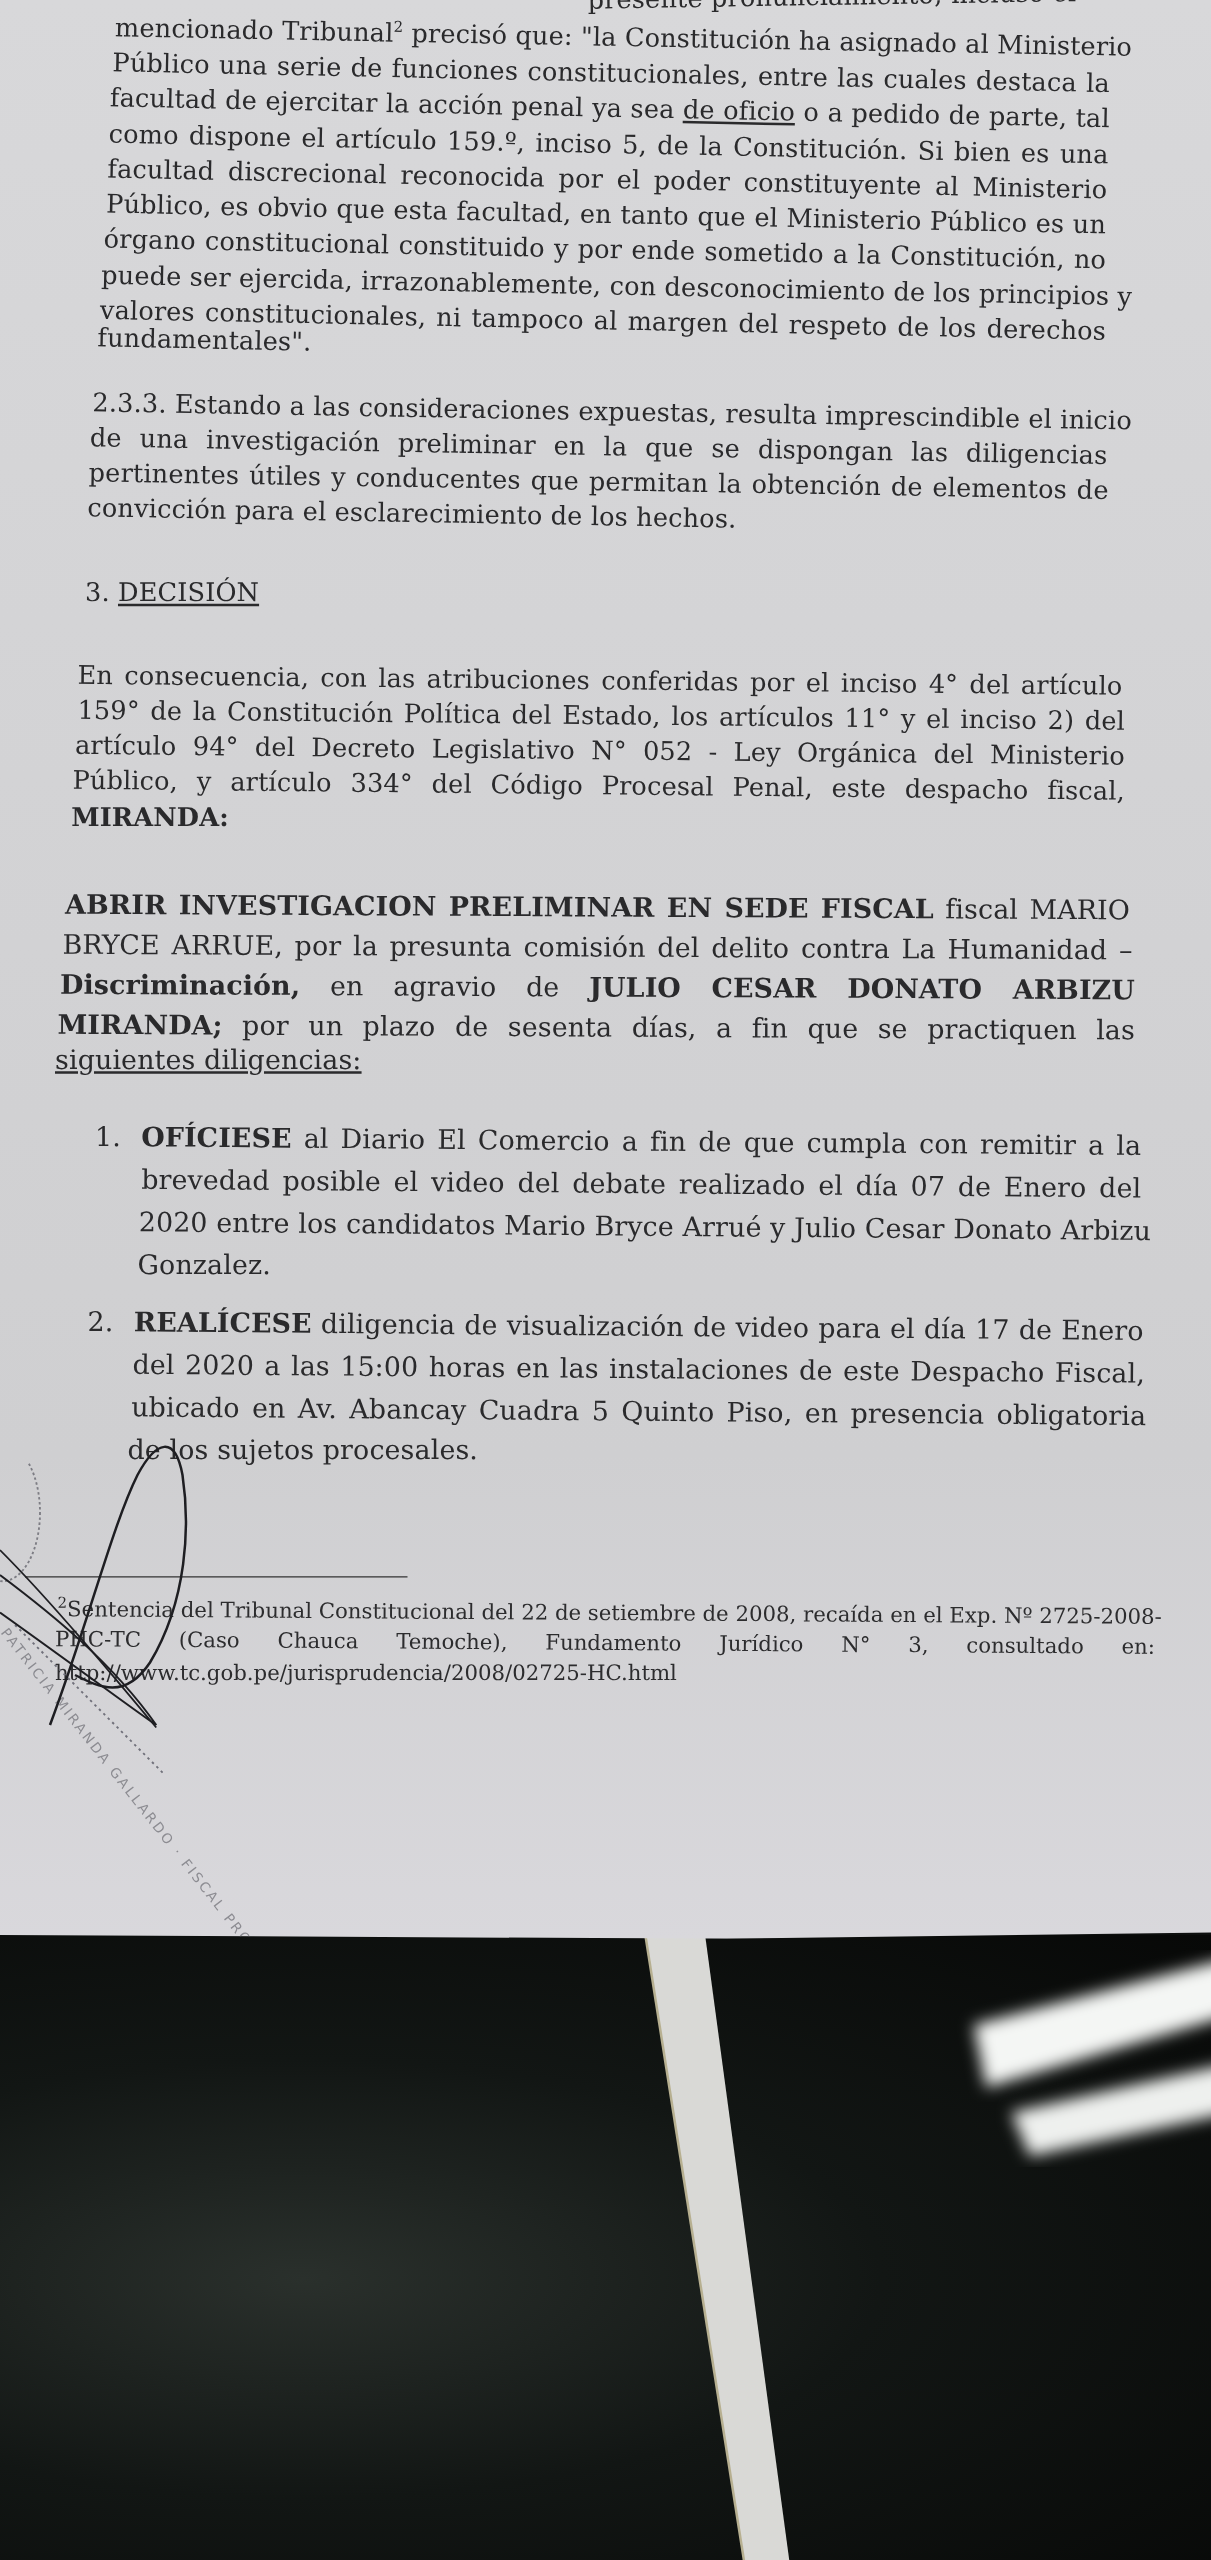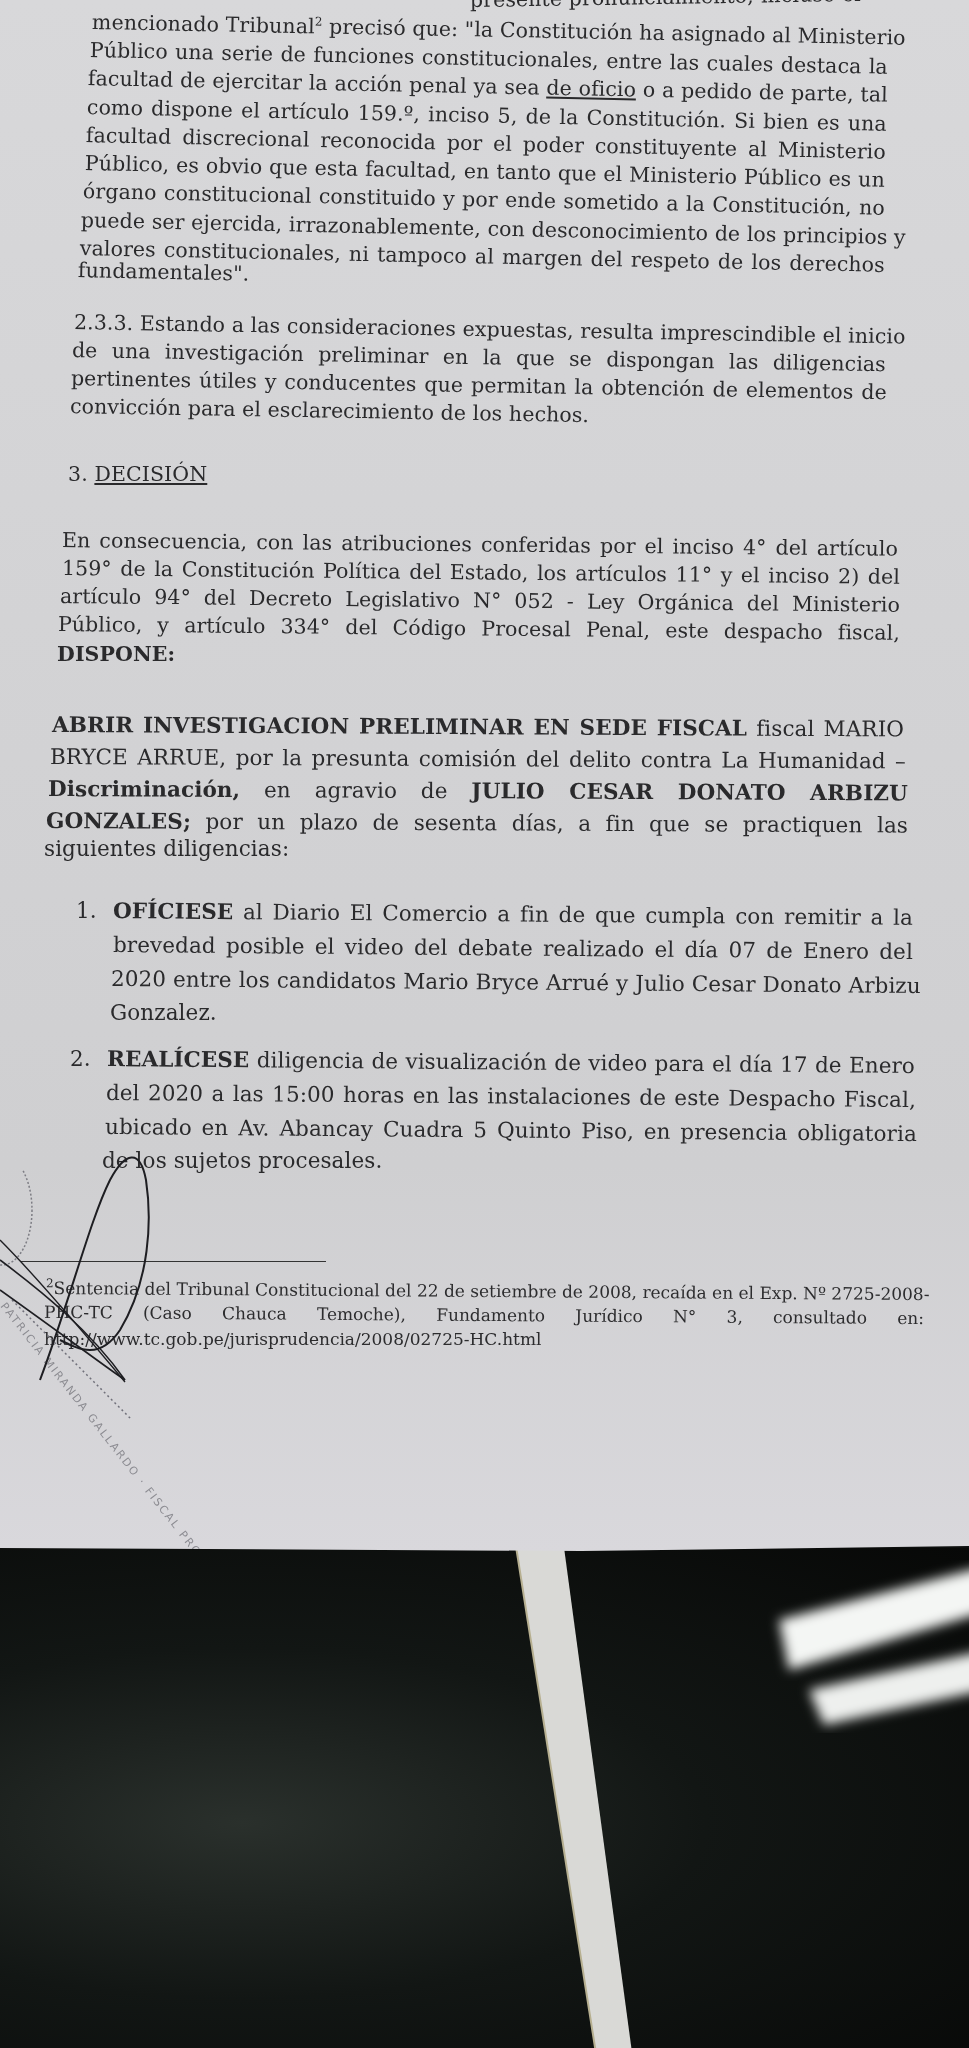--- a/index.html
+++ b/index.html
@@ -186,38 +186,38 @@
     <div class="line" style="left:62px; top:556px; width:838px; transform: rotate(0.6deg); text-align:justify; text-align-last:justify;">
       <span>159° de la Constitución Política del Estado, los artículos 11° y el inciso 2) del</span>
     </div>
     <div class="line" style="left:60px; top:584px; width:840px; transform: rotate(0.6deg); text-align:justify; text-align-last:justify;">
       <span>artículo 94° del Decreto Legislativo N° 052 - Ley Orgánica del Ministerio</span>
     </div>
     <div class="line" style="left:58px; top:612px; width:842px; transform: rotate(0.6deg); text-align:justify; text-align-last:justify;">
       <span>Público, y artículo 334° del Código Procesal Penal, este despacho fiscal,</span>
     </div>
     <div class="line b" style="left:57px; top:642px;">
-      <span>DISPONE:</span>
+      <span>MIRANDA:</span>
     </div>
   </div>
 
   <div style="font-size:21.5px;">
     <div class="line" style="left:52px; top:712px; width:852px; font-size:21.5px; transform: rotate(0.3deg); text-align:justify; text-align-last:justify;">
       <span class="b">ABRIR INVESTIGACION PRELIMINAR EN SEDE FISCAL</span><span> fiscal MARIO</span>
     </div>
     <div class="line" style="left:50px; top:744px; width:856px; font-size:21.5px; transform: rotate(0.3deg); text-align:justify; text-align-last:justify;">
       <span>BRYCE ARRUE, por la presunta comisión del delito contra La Humanidad –</span>
     </div>
     <div class="line" style="left:48px; top:776px; width:860px; font-size:21.5px; transform: rotate(0.3deg); text-align:justify; text-align-last:justify;">
       <span class="b">Discriminación,</span><span> en agravio de </span><span class="b">JULIO CESAR DONATO ARBIZU</span>
     </div>
     <div class="line" style="left:46px; top:808px; width:862px; font-size:21.5px; transform: rotate(0.3deg); text-align:justify; text-align-last:justify;">
-      <span class="b">GONZALES;</span><span> por un plazo de sesenta días, a fin que se practiquen las</span>
-    </div>
-    <div class="line" style="left:44px; top:836px; font-size:21.5px;">
+      <span class="b">MIRANDA;</span><span> por un plazo de sesenta días, a fin que se practiquen las</span>
+    </div>
+    <div class="line" style="left:44px; top:836px; font-size:21.5px;text-decoration:underline;">
       <span>siguientes diligencias:</span>
     </div>
   </div>
 
   <div>
     <div>
       <div class="line" style="left:76px; top:898px; font-size:21.5px;">
         <span>1.</span>
       </div>
       <div class="line" style="left:113px; top:898px; width:800px; font-size:21.5px; transform: rotate(0.5deg); text-align:justify; text-align-last:justify;">

